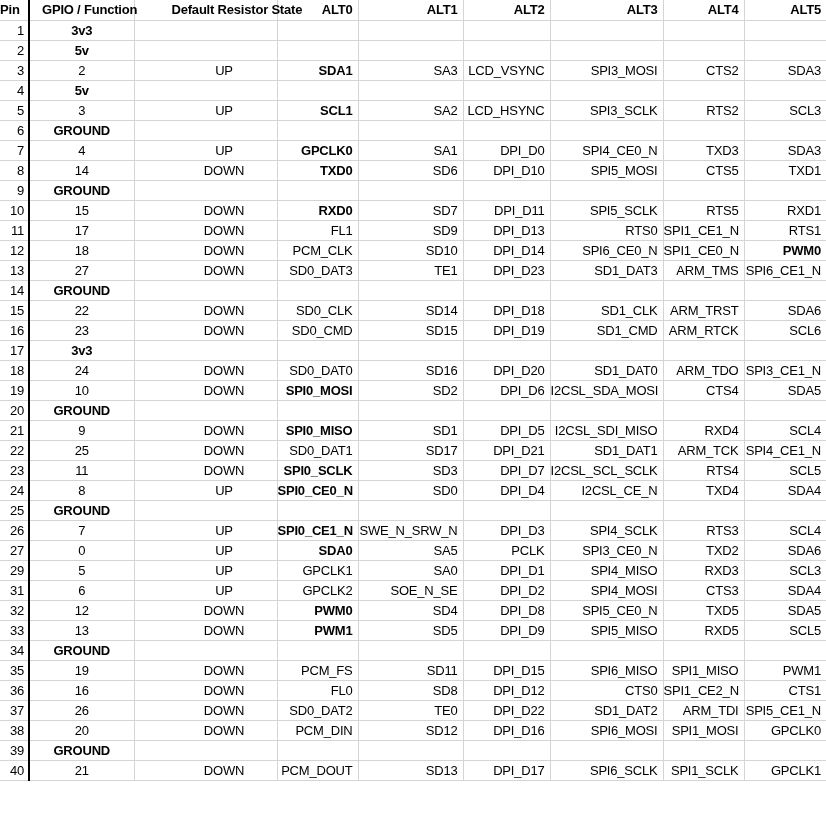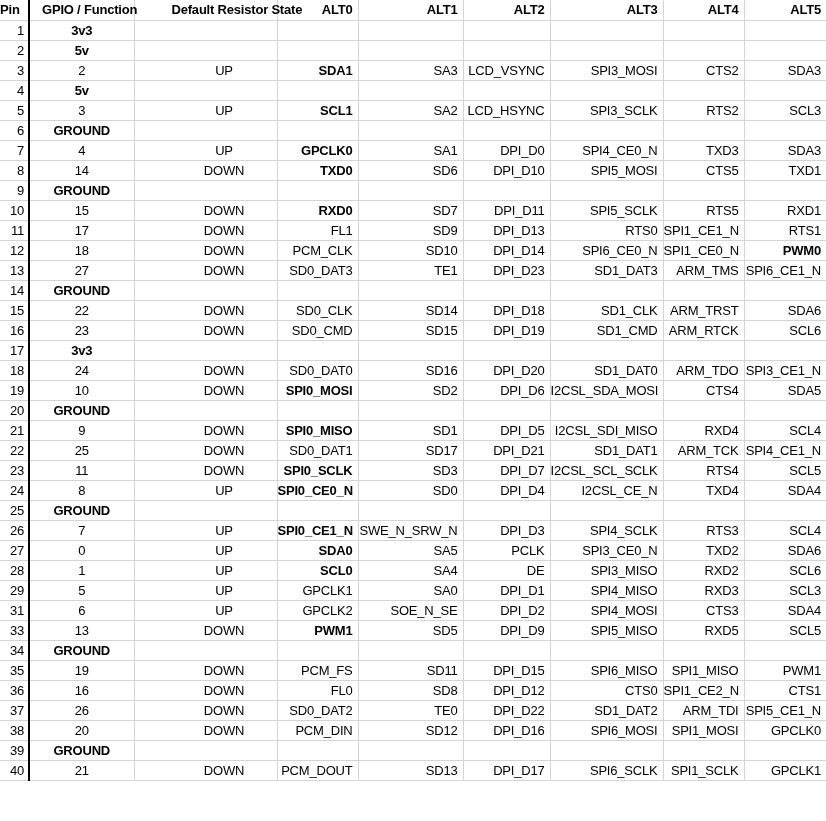--- a/index.html
+++ b/index.html
@@ -364,31 +364,20 @@
         <td class="col-gpio">0</td>
         <td class="col-res">UP</td>
         <td class="col-alt b">SDA0</td>
         <td class="col-alt">SA5</td>
         <td class="col-alt">PCLK</td>
         <td class="col-alt">SPI3_CE0_N</td>
         <td class="col-alt">TXD2</td>
         <td class="col-alt">SDA6</td>
       </tr>
       <tr>
-        <td class="col-pin">28</td>
-        <td class="col-gpio">1</td>
-        <td class="col-res">UP</td>
-        <td class="col-alt b">SCL0</td>
-        <td class="col-alt">SA4</td>
-        <td class="col-alt">DE</td>
-        <td class="col-alt">SPI3_MISO</td>
-        <td class="col-alt">RXD2</td>
-        <td class="col-alt">SCL6</td>
-      </tr>
-      <tr>
         <td class="col-pin">29</td>
         <td class="col-gpio">5</td>
         <td class="col-res">UP</td>
         <td class="col-alt">GPCLK1</td>
         <td class="col-alt">SA0</td>
         <td class="col-alt">DPI_D1</td>
         <td class="col-alt">SPI4_MISO</td>
         <td class="col-alt">RXD3</td>
         <td class="col-alt">SCL3</td>
       </tr>
@@ -397,20 +386,31 @@
         <td class="col-gpio">6</td>
         <td class="col-res">UP</td>
         <td class="col-alt">GPCLK2</td>
         <td class="col-alt">SOE_N_SE</td>
         <td class="col-alt">DPI_D2</td>
         <td class="col-alt">SPI4_MOSI</td>
         <td class="col-alt">CTS3</td>
         <td class="col-alt">SDA4</td>
       </tr>
       <tr>
+        <td class="col-pin">32</td>
+        <td class="col-gpio">12</td>
+        <td class="col-res">DOWN</td>
+        <td class="col-alt b">PWM0</td>
+        <td class="col-alt">SD4</td>
+        <td class="col-alt">DPI_D8</td>
+        <td class="col-alt">SPI5_CE0_N</td>
+        <td class="col-alt">TXD5</td>
+        <td class="col-alt">SDA5</td>
+      </tr>
+      <tr>
         <td class="col-pin">33</td>
         <td class="col-gpio">13</td>
         <td class="col-res">DOWN</td>
         <td class="col-alt b">PWM1</td>
         <td class="col-alt">SD5</td>
         <td class="col-alt">DPI_D9</td>
         <td class="col-alt">SPI5_MISO</td>
         <td class="col-alt">RXD5</td>
         <td class="col-alt">SCL5</td>
       </tr>

